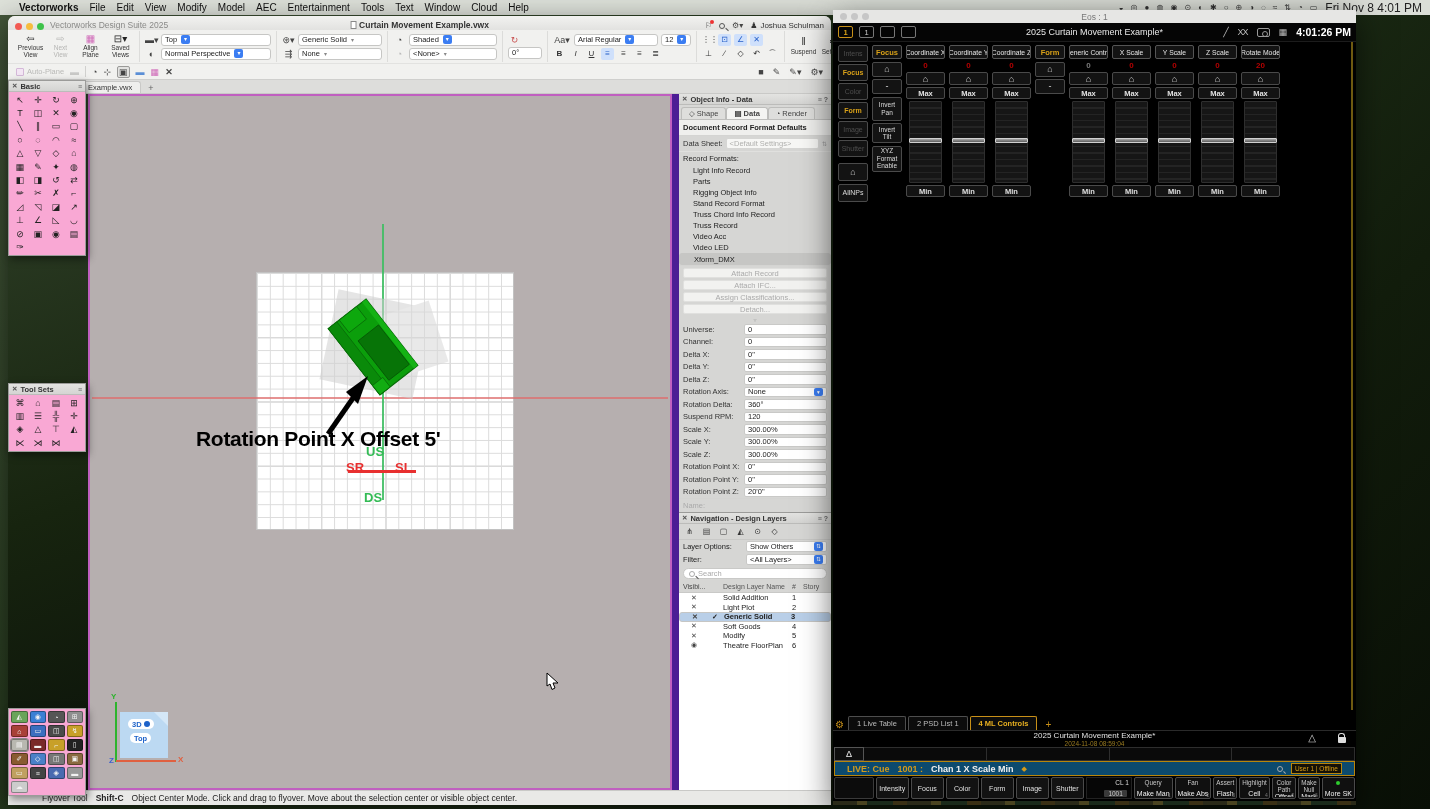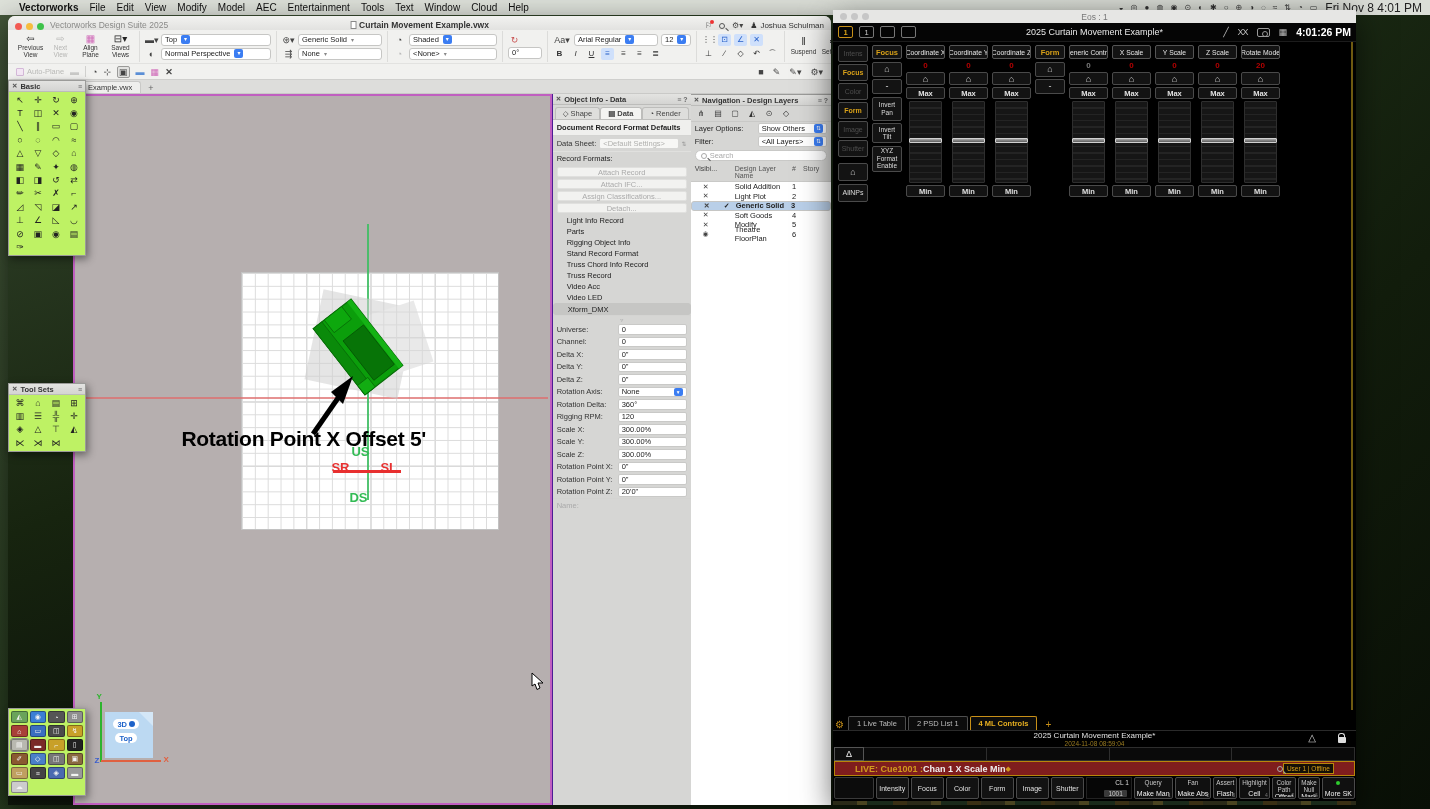--- a/index.html
+++ b/index.html
@@ -65,21 +65,21 @@
   
   .vw-tabbar{height:14px;background:#dddddb;display:flex;align-items:flex-end;padding-left:2px;border-bottom:1px solid #c9c9c7}
   .vw-tab{background:#efefed;border:1px solid #c9c9c7;border-bottom:none;border-radius:3px 3px 0 0;font-size:7.5px;color:#333;padding:1px 8px;display:flex;gap:4px;align-items:center}
   .vw-tab .x{color:#888;font-size:7px}
   .tab-plus{font-size:9px;color:#666;padding:0 7px}
 
   
   .vw-content{flex:1;display:flex;position:relative;min-height:0}
   .left-strip{width:80px;background:linear-gradient(160deg,#31422a,#17240f 60%,#0c130a)}
   .pane{position:relative;width:584px;background:#b6afaf;border:2px solid #c05fc0;overflow:hidden}
-  .right-panel{flex:1;background:#d6d6d4;display:flex;flex-direction:row;border-left:1px solid #4c1d95}
+  .right-panel{flex:1;background:#d6d6d4;display:flex;flex-direction:column;border-left:7px solid #4c1d95}
 
   
   .sheet{position:absolute;left:166px;top:176px;width:258px;height:258px;background-color:#fff;border:1px solid #c2c2c2;
     background-image:linear-gradient(#dcdcdc 1px,transparent 1px),linear-gradient(90deg,#dcdcdc 1px,transparent 1px),linear-gradient(#c6c6c6 1px,transparent 1px),linear-gradient(90deg,#c6c6c6 1px,transparent 1px);
     background-size:12.85px 12.85px,12.85px 12.85px,64.25px 64.25px,64.25px 64.25px}
   .hguide{position:absolute;left:2px;right:2px;top:301px;height:1.5px;background:rgba(221,110,110,.75)}
   .vguide{position:absolute;left:292px;top:128px;width:1.8px;height:276px;background:rgba(64,190,100,.9)}
   .annotation{position:absolute;left:106px;top:331px;font-size:21px;font-weight:bold;color:#000;white-space:nowrap;letter-spacing:-.3px}
   .mark{position:absolute;font-size:13px;font-weight:bold}
   .mark.green{color:#33bb55}.mark.red{color:#e83030}
@@ -91,21 +91,21 @@
   .ax-y{position:absolute;left:25px;top:606px;width:2px;height:60px;background:#2db42d}
   .ax-x{position:absolute;left:26px;top:664px;width:60px;height:2px;background:#e06040}
   .ax-lbl{position:absolute;font-size:8px;font-weight:bold}
   .cursor-svg{position:absolute;left:456px;top:576px}
 
   
   .vw-status{height:15px;background:#e9e9e7;border-top:1px solid #c9c9c7;display:flex;align-items:center;gap:8px;font-size:8.5px;color:#222;padding:0 8px 0 34px;white-space:nowrap;overflow:hidden}
   .vw-status .b{font-weight:bold}
 
   
-  .pal{position:absolute;background:#bef264;border:1px solid #9b9b99;box-shadow:2px 3px 8px rgba(0,0,0,.45)}
+  .pal{position:absolute;background:#f9a8d4;border:1px solid #9b9b99;box-shadow:2px 3px 8px rgba(0,0,0,.45)}
   .pal-title{height:11px;background:linear-gradient(#e3e3e1,#d4d4d2);border-bottom:1px solid #bcbcba;display:flex;align-items:center;font-size:7.5px;font-weight:bold;color:#333;padding:0 3px;gap:3px}
   .pal-title .x{font-size:6.5px;color:#555}
   .pal-title .h{margin-left:auto;color:#666;font-size:7px}
   .tool-grid{display:grid;grid-template-columns:repeat(4,1fr);padding:1px 2px}
   .tool{height:13.4px;display:flex;align-items:center;justify-content:center;font-size:9px;color:#222}
   .chip-grid{display:grid;grid-template-columns:repeat(4,1fr);gap:2px;padding:2px}
   .chip{height:12px;border-radius:2px;display:flex;align-items:center;justify-content:center;font-size:7px;color:#f2f2f2;border:1px solid rgba(0,0,0,.35)}
   .chip.sel{outline:1.5px solid #888}
 
   
@@ -191,21 +191,21 @@
   .estatus{height:17px;position:relative;border-top:1px solid #2a2a2a}
   .estatus .c{position:absolute;left:50%;transform:translateX(-50%);text-align:center}
   .estatus .t1{color:#e0e0e0;font-size:8px;white-space:nowrap}
   .estatus .t2{color:#9a7b20;font-size:6.5px}
   .estatus .ri{position:absolute;right:10px;top:1px;display:flex;gap:22px;color:#ccc;font-size:10px;align-items:center}
   .lock{width:8px;height:6px;background:#ddd;border-radius:1px;position:relative;margin-top:4px}
   .lock::before{content:"";position:absolute;left:0px;top:-4px;width:5px;height:5px;border:1.3px solid #ddd;border-bottom:none;border-radius:3px 3px 0 0}
   .edelta{height:14px;display:flex;align-items:stretch;gap:0;padding:0 1px}
   .edelta .d{width:30px;border:1px solid #555;color:#eee;font-size:9px;text-align:center;line-height:12px;background:#0e0e0e}
   .edelta .cell{flex:1;border:1px solid #2e2e2e;border-left:none;background:#0a0a0a}
-  .cmdline{height:15px;margin:0 1px;border:1px solid #b8860b;background:#7f1d1d;display:flex;align-items:center;font-size:9px;padding:0 20px;gap:0}
+  .cmdline{height:15px;margin:0 1px;border:1px solid #b8860b;background:#0c4a6e;display:flex;align-items:center;font-size:9px;padding:0 12px;gap:8px}
   .cmd-gold{color:#d19a1e;font-weight:bold;white-space:nowrap}
   .cmd-white{color:#f0f0f0;font-weight:bold;white-space:nowrap}
   .cmd-cursor{color:#d19a1e;font-size:7px}
   .cmdline .mag2{margin-left:auto;width:6px;height:6px;border:1.2px solid #aaa;border-radius:50%;position:relative}
   .cmdline .mag2::after{content:"";position:absolute;left:5px;top:5px;width:3px;height:1.2px;background:#aaa;transform:rotate(45deg)}
   .user-badge{border:1px solid #b8860b;color:#d8a018;font-size:6.5px;padding:1px 3px;background:#141007;white-space:nowrap}
   .skrow{height:24px;display:flex;gap:2px;padding:1px 1px;align-items:stretch}
   .pbtn{width:33px;border:1px solid #4a4a4a;border-radius:2px;background:#121212;color:#e0e0e0;font-size:7px;display:flex;align-items:center;justify-content:center;white-space:nowrap;overflow:hidden}
   .pblank{width:50px;border:1px solid #3a3a3a;background:#0c0c0c;border-radius:2px}
   .fdisp{width:58px;position:relative;background:#060606;border:1px solid #222}
@@ -557,39 +557,39 @@
             </div>
           <div class="oi-section">Document Record Format Defaults</div>
           <div class="ds-row">
             <span class="lbl">Data Sheet:</span>
             <span class="val">
                 <span>&lt;Default Settings&gt;</span>
               </span>
             <span class="st">⇅</span>
           </div>
           <div class="rec-label">Record Formats:</div>
-          <div style="padding-top:2px">
-
-          <div class="oi-action">Attach Record</div>
-              <div class="oi-action">Attach IFC...</div>
-              <div class="oi-action">Assign Classifications...</div>
-              <div class="oi-action">Detach...</div>
-            </div>
           <div style="border-bottom:1px solid #d4d4d2">
 
           <div class="rec-item">Light Info Record</div>
               <div class="rec-item">Parts</div>
               <div class="rec-item">Rigging Object Info</div>
               <div class="rec-item">Stand Record Format</div>
               <div class="rec-item">Truss Chord Info Record</div>
               <div class="rec-item">Truss Record</div>
               <div class="rec-item">Video Acc</div>
               <div class="rec-item">Video LED</div>
               <div class="rec-item sel">Xform_DMX</div>
             </div>
+          <div style="padding-top:2px">
+
+          <div class="oi-action">Attach Record</div>
+              <div class="oi-action">Attach IFC...</div>
+              <div class="oi-action">Assign Classifications...</div>
+              <div class="oi-action">Detach...</div>
+            </div>
           <div style="text-align:center;color:#aaa;font-size:6px">▿</div>
           <div>
 
               <div class="oi-row">
                 <span class="lbl">Universe:</span>
                 <span class="val">
                   <span>0</span>
                 </span>
               </div>
 
@@ -630,21 +630,21 @@
               </div>
 
               <div class="oi-row">
                 <span class="lbl">Rotation Delta:</span>
                 <span class="val">
                   <span>360°</span>
                 </span>
               </div>
 
               <div class="oi-row">
-                <span class="lbl">Rigging RPM:</span>
+                <span class="lbl">Suspend RPM:</span>
                 <span class="val">
                   <span>120</span>
                 </span>
               </div>
 
               <div class="oi-row">
                 <span class="lbl">Scale X:</span>
                 <span class="val">
                   <span>300.00%</span>
                 </span>
@@ -775,20 +775,25 @@
                 <span class="c-chk"></span>
                 <span class="c-name">Theatre FloorPlan</span>
                 <span class="c-num">6</span>
                 <span class="c-story"></span>
               </div>
             </div>
         </div>
       </div>
     </div>
 
+    <div class="vw-status">
+      <span>Flyover Tool</span>
+      <span class="b">Shift-C</span>
+      <span>Object Center Mode. Click and drag to flyover.  Move about the selection center or visible object center.</span>
+    </div>
   </div>
 
   <div class="pal" style="left:8px;top:80px;width:78px">
     <div class="pal-title">
         <span class="x">✕</span>
         <span>Basic</span>
         <span class="h">≡</span>
       </div>
     <div class="tool-grid">
 

